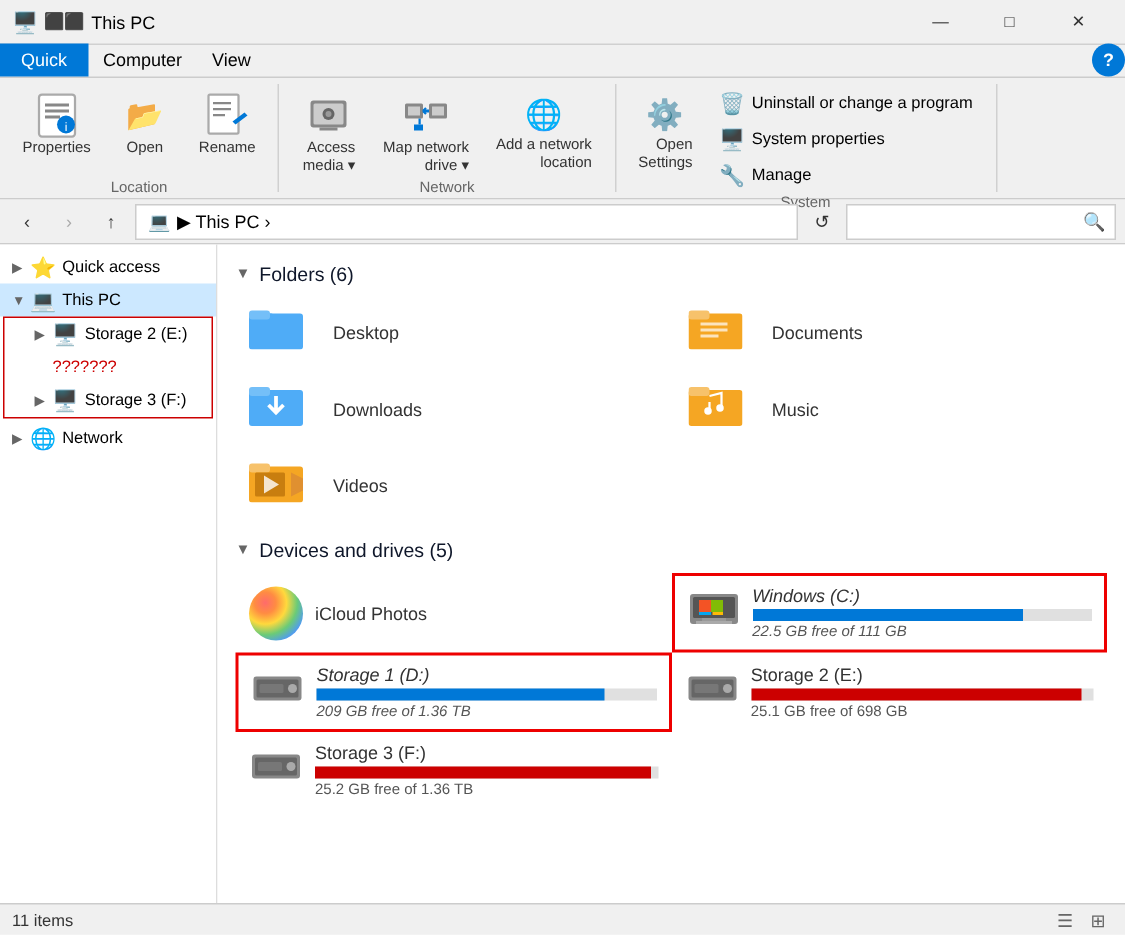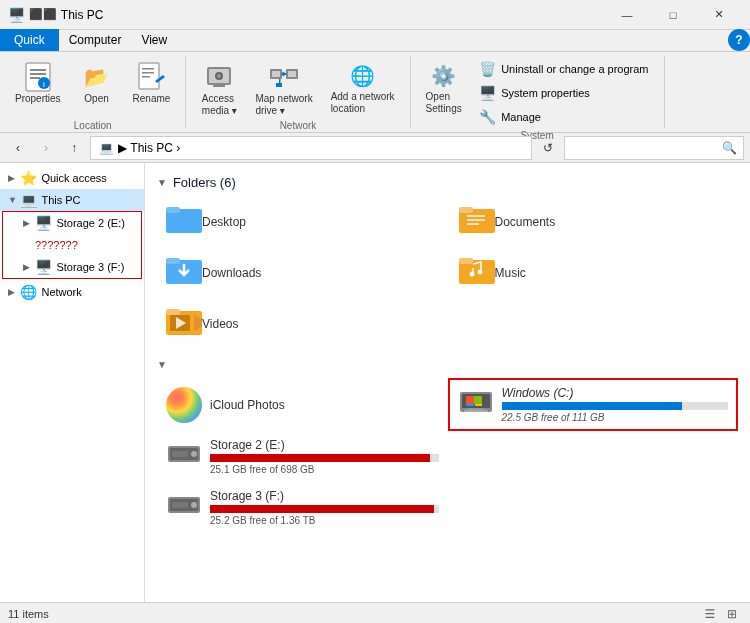--- a/index.html
+++ b/index.html
@@ -22,21 +22,21 @@
     .ribbon-tab { padding: 2px 10px; font-size: 12px; cursor: pointer; height: 22px; display: flex; align-items: center; }
     .ribbon-tab.active { background: #0078d7; color: white; }
 
     .ribbon-content { display: flex; padding: 4px 0; height: 80px; }
     .ribbon-group { display: flex; flex-direction: column; align-items: center; border-right: 1px solid #d0d0d0; padding: 2px 8px; }
     .ribbon-group-items { display: flex; flex: 1; align-items: flex-start; gap: 4px; }
     .ribbon-group-label { font-size: 10px; color: #666; margin-top: 2px; }
 
     .ribbon-btn { display: flex; flex-direction: column; align-items: center; justify-content: flex-start; padding: 2px 6px; cursor: pointer; border: 1px solid transparent; min-width: 50px; height: 60px; }
     .ribbon-btn .btn-icon { width: 32px; height: 32px; display: flex; align-items: center; justify-content: center; font-size: 20px; }
-    .ribbon-btn .btn-label { font-size: 10px; text-align: left; line-height: 1.2; color: #333; }
+    .ribbon-btn .btn-label { font-size: 10px; text-align: right; line-height: 1.2; color: #333; }
 
     .ribbon-small-btns { display: flex; flex-direction: column; gap: 2px; }
     .ribbon-small-btn { display: flex; align-items: center; gap: 4px; padding: 2px 6px; cursor: pointer; border: 1px solid transparent; white-space: nowrap; }
     .ribbon-small-btn .s-icon { font-size: 14px; }
     .ribbon-small-btn .s-label { font-size: 11px; }
 
     
     .address-bar { display: flex; align-items: center; height: 30px; background: #f0f0f0; border-bottom: 1px solid #ccc; padding: 0 6px; gap: 4px; }
     .nav-btn { width: 24px; height: 24px; display: flex; align-items: center; justify-content: center; cursor: pointer; border: 1px solid transparent; border-radius: 2px; font-size: 12px; color: #333; }
     .nav-btn.disabled { color: #aaa; cursor: default; }
@@ -60,21 +60,21 @@
     
     .content-area { flex: 1; background: white; overflow-y: auto; padding: 8px 12px; }
 
     
     .section-header { display: flex; align-items: center; gap: 6px; margin-bottom: 8px; margin-top: 4px; }
     .section-chevron { font-size: 10px; color: #666; cursor: pointer; }
     .section-title { font-size: 13px; color: #0f172a; }
 
     
     .folders-grid { display: grid; grid-template-columns: 1fr 1fr; gap: 4px; margin-bottom: 12px; }
-    .folder-item { display: flex; align-items: center; gap: 0; padding: 4px 8px; cursor: pointer; border: 1px solid transparent; }
+    .folder-item { display: flex; align-items: center; gap: 20px; padding: 4px 8px; cursor: pointer; border: 1px solid transparent; }
     .folder-icon { font-size: 28px; }
     .folder-name { font-size: 12px; color: #333; }
 
     
     .drives-grid { display: grid; grid-template-columns: 1fr 1fr; gap: 0; }
     .drive-item { display: flex; align-items: center; gap: 8px; padding: 6px 8px; cursor: pointer; border: 1px solid transparent; }
     .drive-item.highlighted { border: 2px solid #e00; font-style: italic; }
     .drive-info { flex: 1; min-width: 0; }
     .drive-name { font-size: 12px; color: #333; margin-bottom: 2px; }
     .drive-bar-bg { height: 8px; background: #e0e0e0; border-radius: 0; width: 100%; margin-bottom: 2px; }
@@ -328,20 +328,21 @@
               <polygon points="28,10 36,14 36,22 28,26" fill="#e09030"></polygon>
               <polygon points="10,12 10,24 20,18" fill="white" opacity="0.8"></polygon>
             </svg>
         </span>
         <span class="folder-name">Videos</span>
       </div>
     </div>
 
     <div class="section-header">
       <span class="section-chevron">▼</span>
+      <span class="section-title">Devices and drives (5)</span>
     </div>
 
     <div class="drives-grid">
 
       <div class="icloud-item">
         <div class="icloud-icon"></div>
         <span class="icloud-name">iCloud Photos</span>
       </div>
 
       <div class="drive-item highlighted">
@@ -363,20 +364,37 @@
         </div>
         <div class="drive-info">
           <div class="drive-name">Windows (C:)</div>
           <div class="drive-bar-bg">
             <div class="drive-bar-fill" style="width: 79.7%; background: #0078d7;"></div>
           </div>
           <div class="drive-size">22.5 GB free of 111 GB</div>
         </div>
       </div>
 
+      <div class="drive-item highlighted">
+        <div style="font-size:28px; flex-shrink:0;">
+          <svg width="36" height="30" viewBox="0 0 36 30">
+              <rect x="2" y="8" width="32" height="16" rx="2" fill="#888"></rect>
+              <rect x="4" y="10" width="28" height="12" rx="1" fill="#666"></rect>
+              <circle cx="28" cy="16" r="3" fill="#aaa"></circle>
+              <rect x="6" y="13" width="16" height="6" rx="1" fill="#777"></rect>
+            </svg>
+        </div>
+        <div class="drive-info">
+          <div class="drive-name">Storage 1 (D:)</div>
+          <div class="drive-bar-bg">
+            <div class="drive-bar-fill" style="width: 84.6%; background: #0078d7;"></div>
+          </div>
+          <div class="drive-size">209 GB free of 1.36 TB</div>
+        </div>
+      </div>
 
       <div class="drive-item">
         <div style="font-size:28px; flex-shrink:0;">
           <svg width="36" height="30" viewBox="0 0 36 30">
               <rect x="2" y="8" width="32" height="16" rx="2" fill="#888"></rect>
               <rect x="4" y="10" width="28" height="12" rx="1" fill="#666"></rect>
               <circle cx="28" cy="16" r="3" fill="#aaa"></circle>
               <rect x="6" y="13" width="16" height="6" rx="1" fill="#777"></rect>
             </svg>
         </div>

